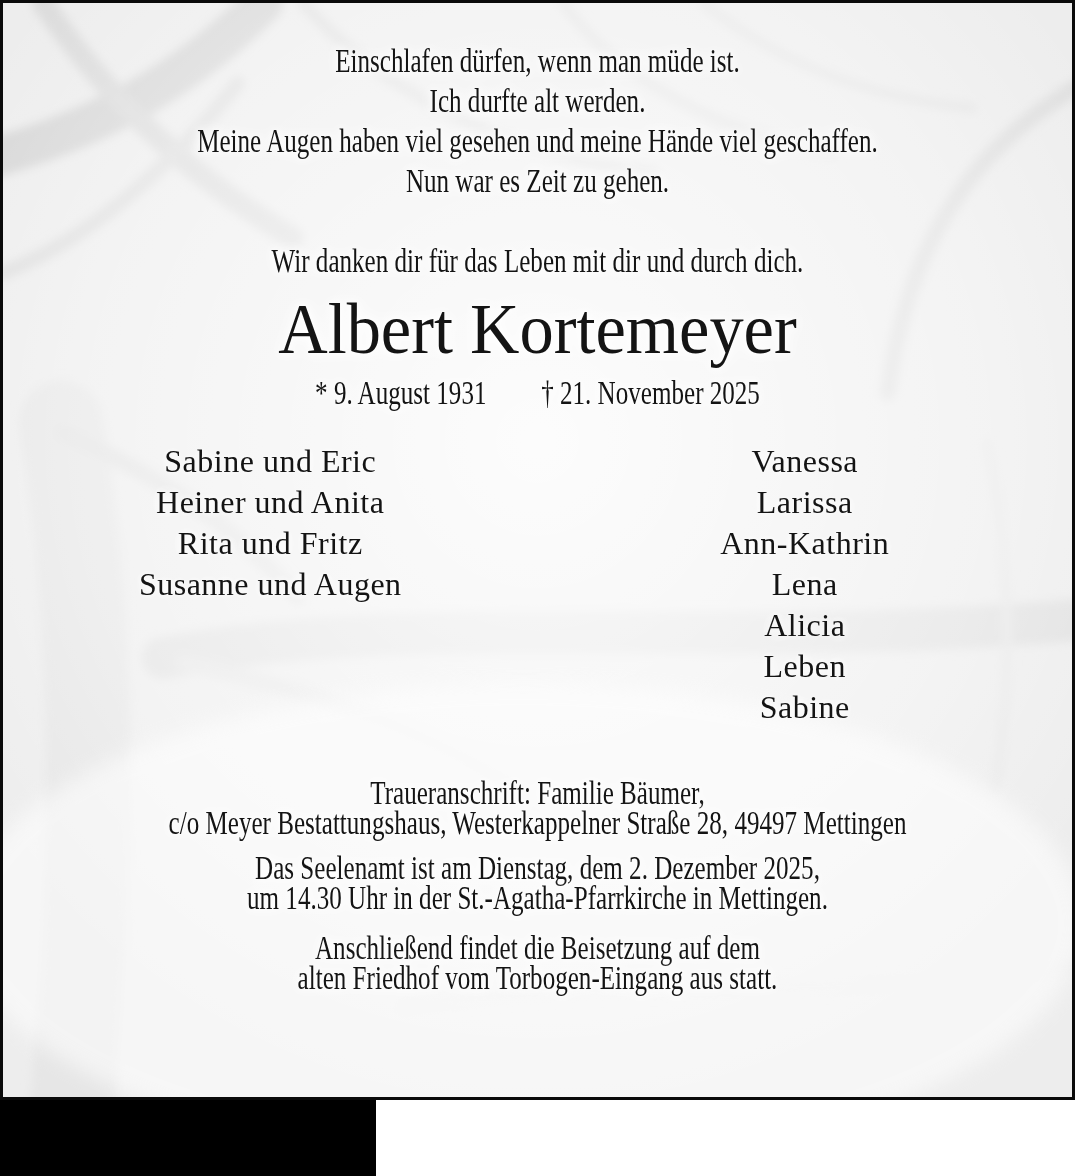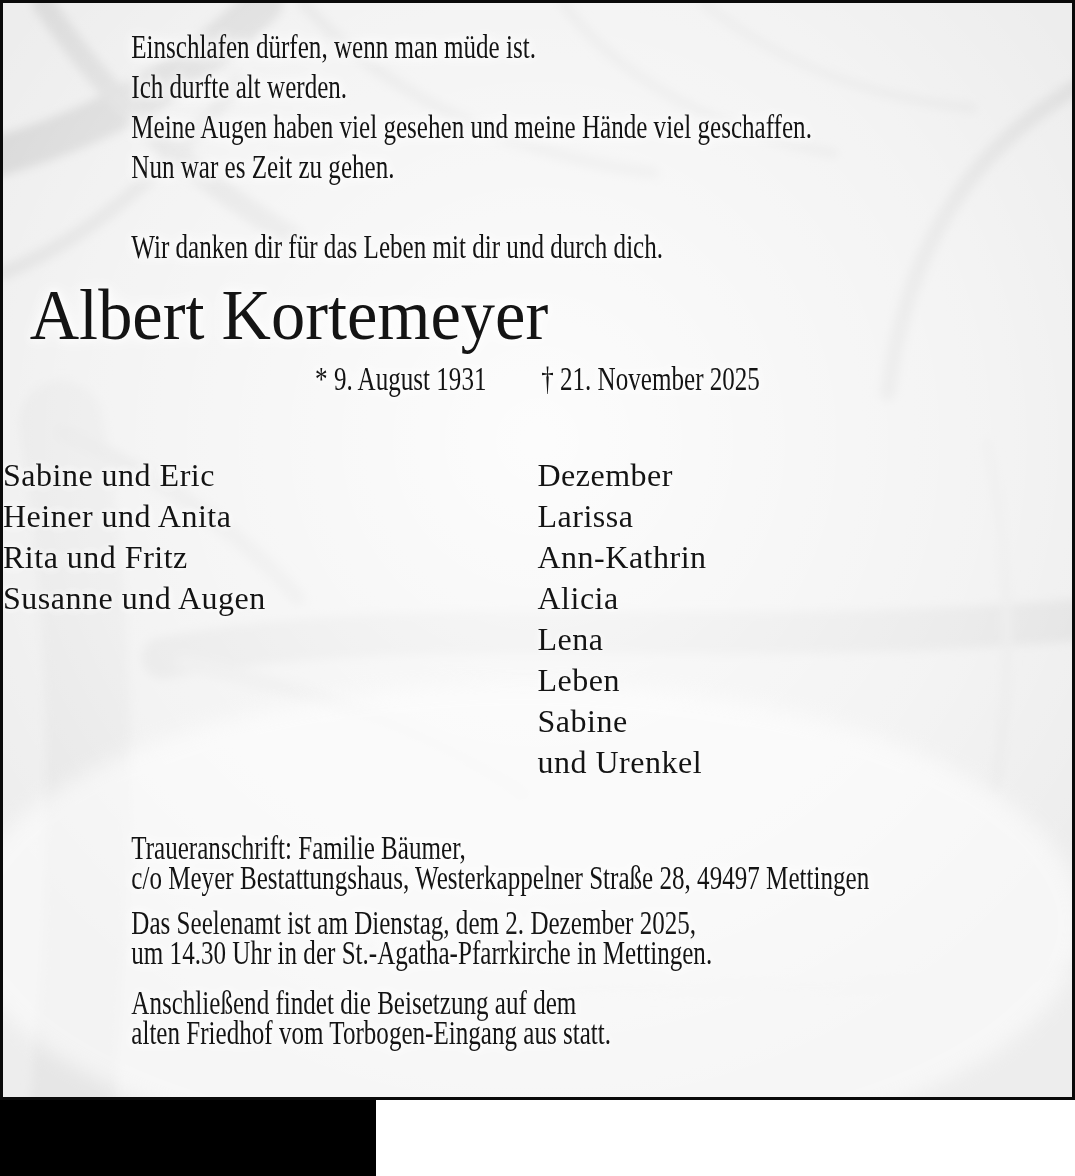--- a/index.html
+++ b/index.html
@@ -7,35 +7,35 @@
     position:relative;width:1075px;height:1176px;overflow:hidden;
     background:#ffffff;color:#141414;
     font-family:"Liberation Serif","DejaVu Serif",serif;
   }
   .notice{
     position:relative;width:1075px;height:1100px;box-sizing:border-box;
     border:3px solid #0a0a0a;overflow:hidden;background:#efefef;
   }
   .bg{position:absolute;left:0;top:0;width:100%;height:100%;display:block;}
   .content{
-    position:relative;z-index:1;text-align:left;padding-top:24px;
+    position:relative;z-index:1;text-align:center;padding-top:38px;
     text-shadow:0 0 7px #ffffff,0 0 14px #ffffff,0 0 22px #ffffff;
   }
   .condensed{transform:scaleX(0.76);transform-origin:50% 0;}
   .poem{font-size:33px;line-height:40px;}
   .thanks{font-size:33px;line-height:40px;margin-top:40px;}
   .name{
     font-size:72px;line-height:80px;font-weight:400;margin:8px 0 0 0;
     transform:scaleX(0.95);transform-origin:50% 0;letter-spacing:0;
   }
   .dates{
     display:flex;justify-content:center;gap:72px;
     font-size:33px;line-height:40px;margin-top:4px;
   }
-  .columns{display:flex;margin-top:56px;}
+  .columns{display:flex;margin-top:28px;}
   .col{flex:1;font-size:32px;line-height:41px;letter-spacing:0.5px;}
   .info{font-size:33px;line-height:30px;}
   .addr{margin-top:50px;}
   .svc{margin-top:15px;}
   .bur{margin-top:20px;}
   .bottom-strip{position:relative;width:1075px;height:76px;background:#ffffff;}
   .redaction{position:absolute;left:0;top:0;width:376px;height:76px;background:#000000;}
 </style>
 </head>
 <body>
@@ -97,28 +97,27 @@
       </div>
 
       <div class="columns">
         <div class="col">
           <div>Sabine und Eric</div>
           <div>Heiner und Anita</div>
           <div>Rita und Fritz</div>
           <div>Susanne und Augen</div>
         </div>
         <div class="col">
-          <div>Dezember</div>
+          <div>Vanessa</div>
           <div>Larissa</div>
           <div>Ann-Kathrin</div>
+          <div>Lena</div>
           <div>Alicia</div>
-          <div>Lena</div>
           <div>Leben</div>
           <div>Sabine</div>
-          <div>und Urenkel</div>
         </div>
       </div>
 
       <div class="info addr condensed">
         <div>Traueranschrift: Familie Bäumer,</div>
         <div>c/o Meyer Bestattungshaus, Westerkappelner Straße 28, 49497 Mettingen</div>
       </div>
 
       <div class="info svc condensed">
         <div>Das Seelenamt ist am Dienstag, dem 2. Dezember 2025,</div>

